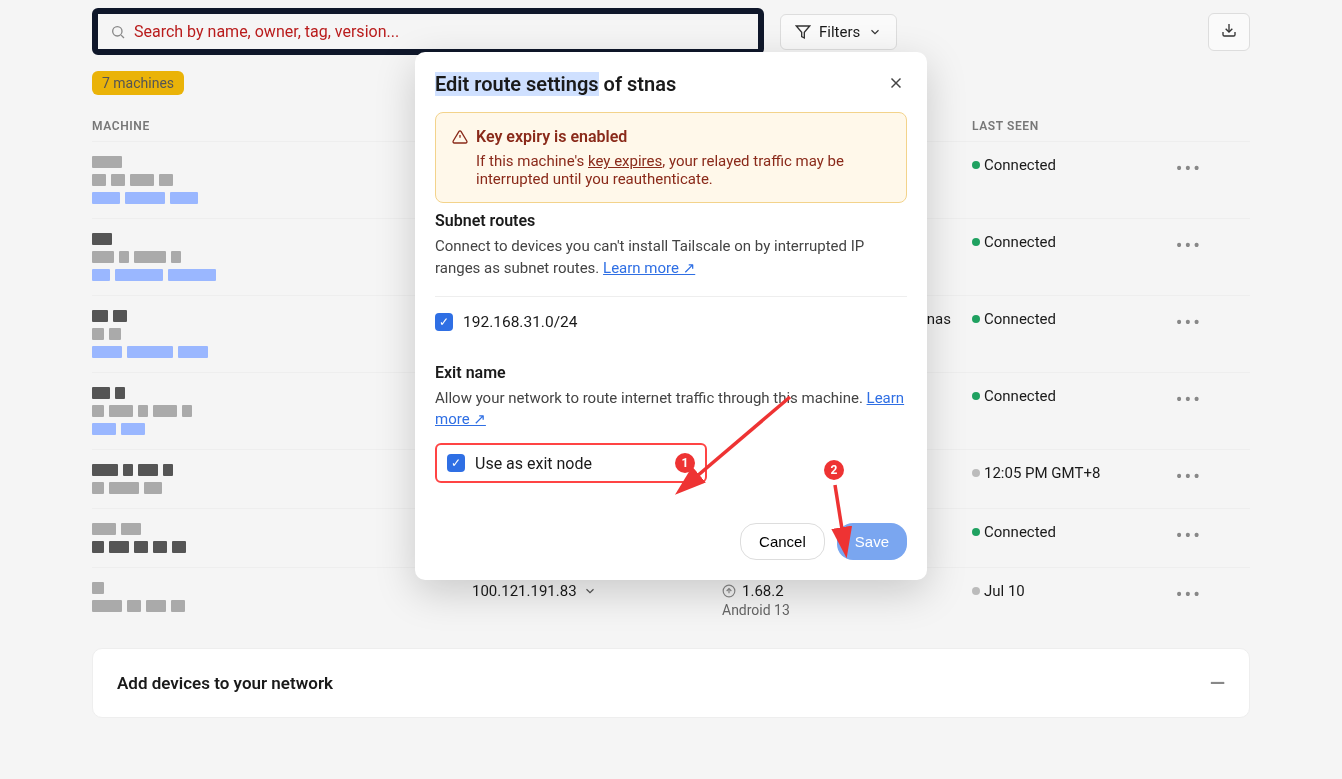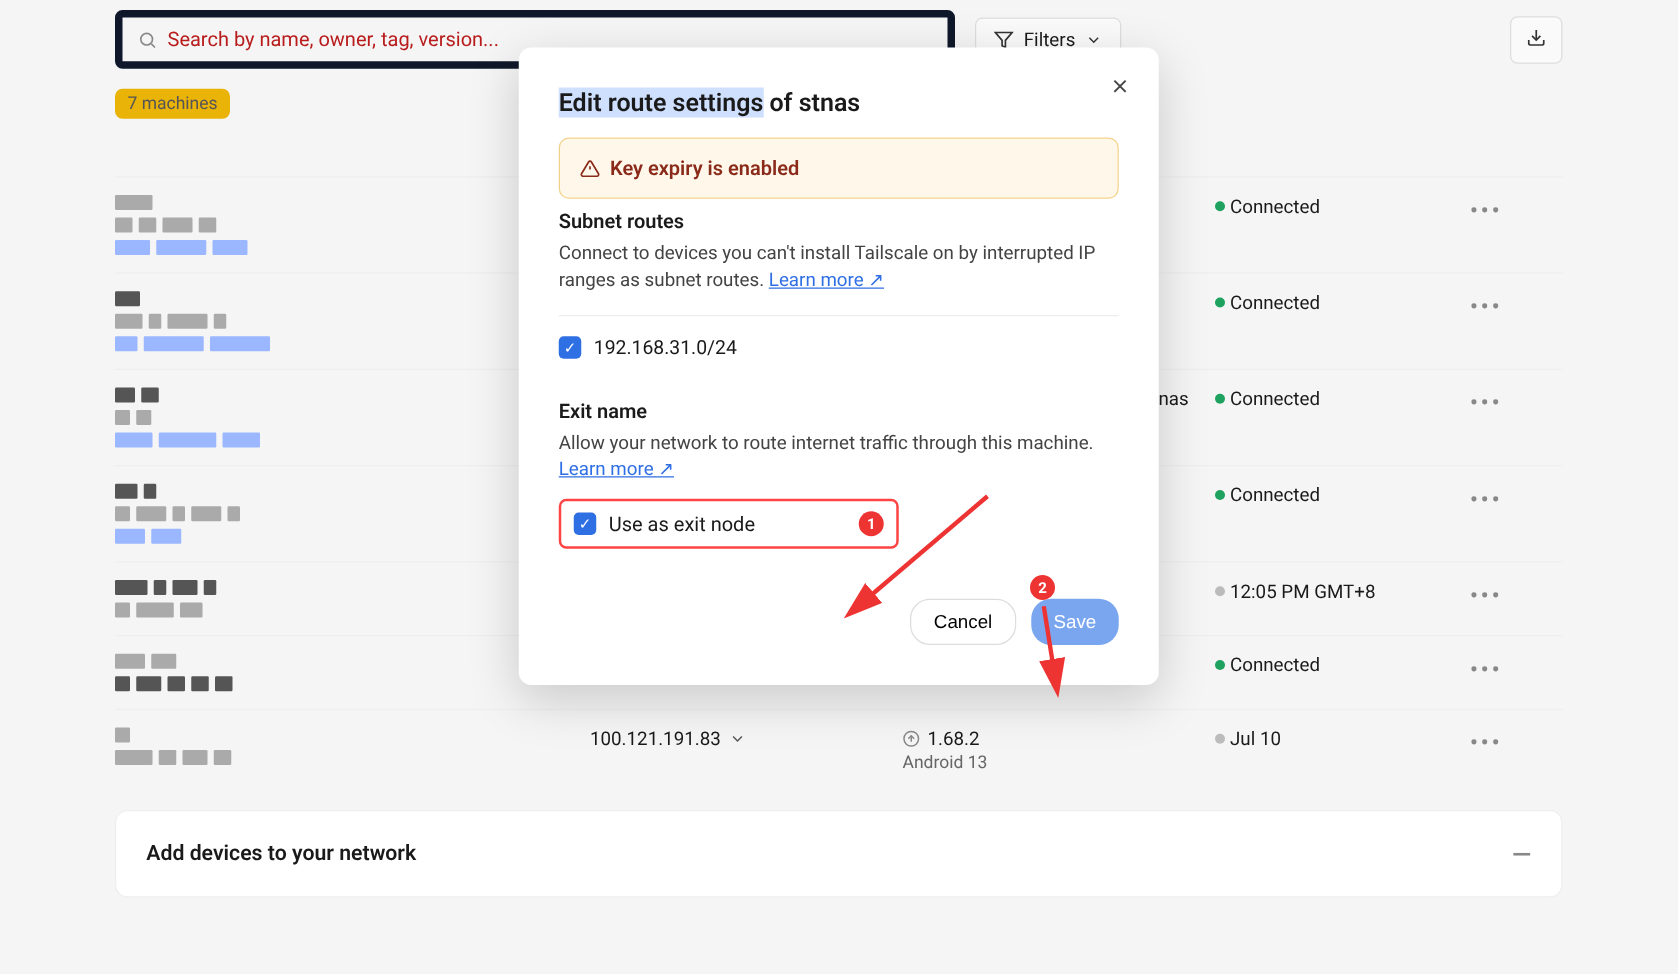--- a/index.html
+++ b/index.html
@@ -120,28 +120,28 @@
       font-weight:600;
       font-size:17px;
       display:flex;
       align-items:center;
     }
     .add-bar .collapse { margin-left:auto; color:#888; font-size:20px; }
 
     
     .modal {
       position: absolute;
-      top: 38px;
+      top: 52px;
       left: 50%;
       transform: translateX(-50%);
       width: 512px;
       background: #fff;
       border-radius: 10px;
       box-shadow: 0 12px 40px rgba(0,0,0,.18);
-      padding: 32px;
+      padding: 20px;
       z-index: 100;
     }
     .modal h2 { font-size: 20px; font-weight: 600; margin-bottom: 16px; }
     .modal h2 .hl { background: #cfe0ff; }
     .modal .close {
       position:absolute; top:22px; right:22px;
       cursor:pointer; color:#555; font-size:18px;
     }
     .alert {
       border:1px solid #f3d38b;
@@ -253,20 +253,21 @@
           <line x1="12" y1="15" x2="12" y2="3"></line>
         </svg>
     </span>
   </div>
 </div>
 
 <div class="pill">7 machines</div>
 
 <div class="table-wrap">
   <div class="thead">
+    <div class="col-machine">MACHINE</div>
     <div class="col-ip"></div>
     <div class="col-ver"></div>
     <div class="col-last">LAST SEEN</div>
     <div class="col-more"></div>
   </div>
 
   <div class="row">
     <div class="machine-cell">
       <div class="blur-block">
         <div class="blur-line mid">
@@ -498,20 +499,23 @@
     <div class="title">
       <span class="icon">
         <svg width="16" height="16" viewBox="0 0 24 24" fill="none" stroke="#8a2a1a" stroke-width="2">
             <path d="M10.29 3.86 1.82 18a2 2 0 0 0 1.71 3h16.94a2 2 0 0 0 1.71-3L13.71 3.86a2 2 0 0 0-3.42 0z"></path>
             <line x1="12" y1="9" x2="12" y2="13"></line>
             <line x1="12" y1="17" x2="12.01" y2="17"></line>
           </svg>
       </span>
       <span>Key expiry is enabled</span>
     </div>
+    <div class="body">
+      <span>If this machine's </span><a href="#">key expires</a><span>, your relayed traffic may be interrupted until you reauthenticate.</span>
+    </div>
   </div>
 
   <div class="section-title">Subnet routes</div>
   <div class="section-desc">
     <span>Connect to devices you can't install Tailscale on by interrupted IP ranges as subnet routes. </span><a href="#">Learn more ↗</a>
   </div>
   <hr class="divider">
   <div class="check-row">
     <span class="check">✓</span>
     <span>192.168.31.0/24</span>

